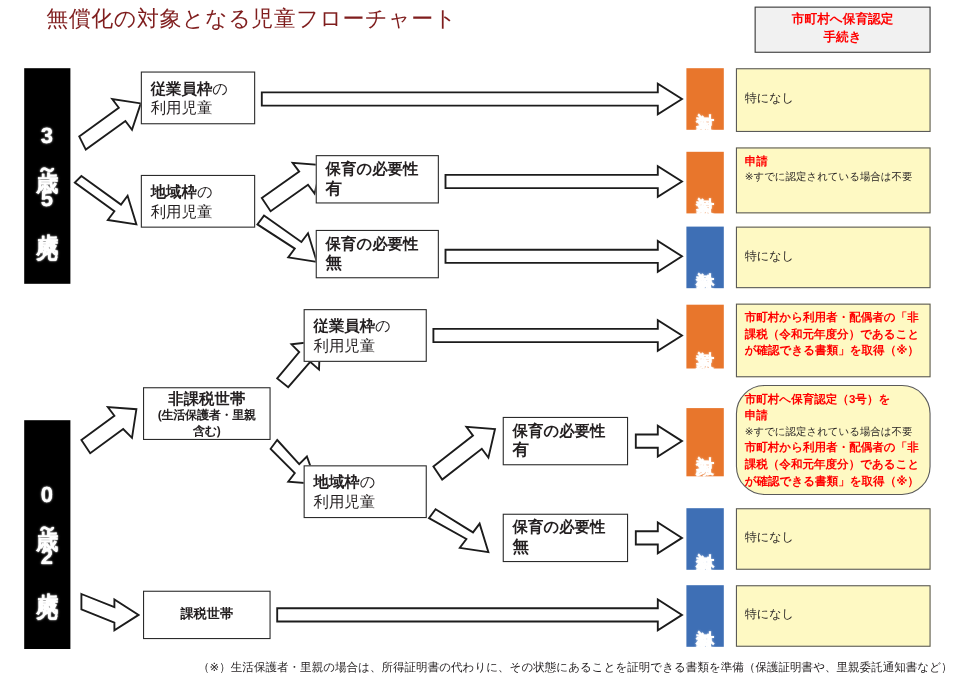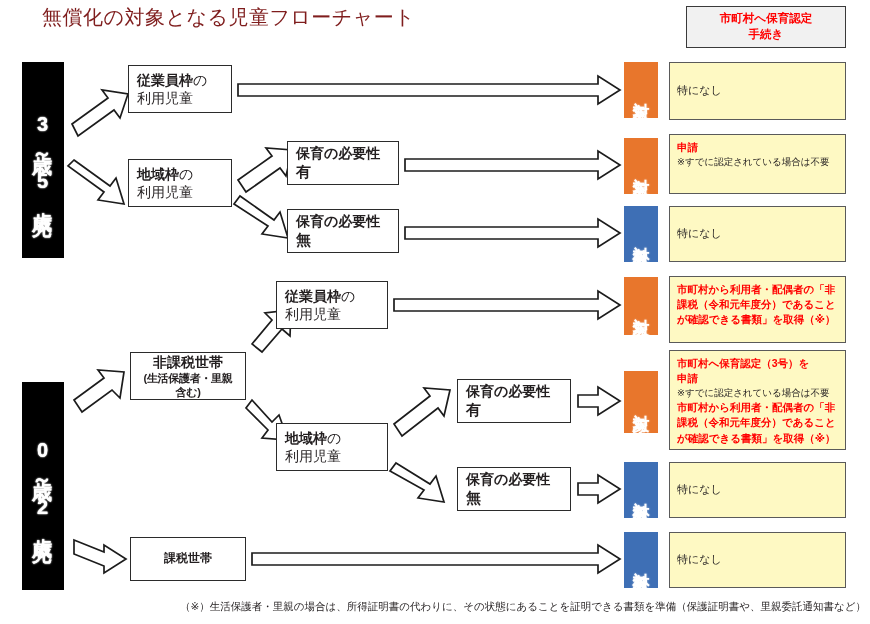--- a/index.html
+++ b/index.html
@@ -212,21 +212,21 @@
 </div>
 
 <div class="abs note-box" style="left:669px;top:206px;width:177px;height:56px;">
   <div class="note-plain">特になし</div>
 </div>
 
 <div class="abs note-box mid" style="left:669px;top:276px;width:177px;height:67px;">
   <div class="note-red">市町村から利用者・配偶者の「非課税（令和元年度分）であることが確認できる書類」を取得（※）</div>
 </div>
 
-<div class="abs note-box mid" style="left:669px;top:350px;width:177px;height:100px;">
+<div class="abs note-box mid" style="left:669px;top:350px;width:177px;height:100px;border-radius:26px;">
   <div class="note-red">市町村へ保育認定（3号）を</div>
   <div class="note-red">申請</div>
   <div class="note-blk">※すでに認定されている場合は不要</div>
   <div class="note-red">市町村から利用者・配偶者の「非課税（令和元年度分）であることが確認できる書類」を取得（※）</div>
 </div>
 
 <div class="abs note-box" style="left:669px;top:462px;width:177px;height:56px;">
   <div class="note-plain">特になし</div>
 </div>
 

